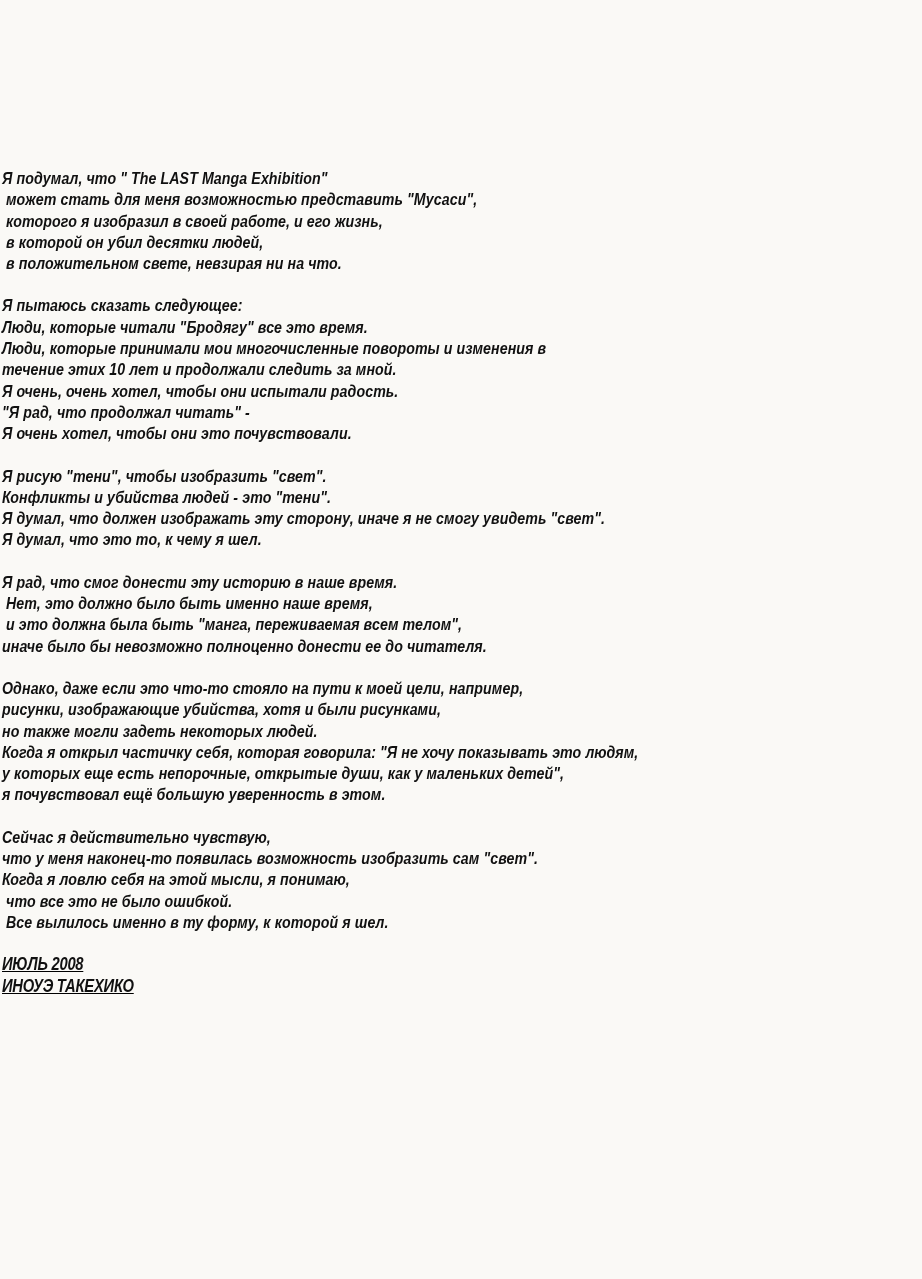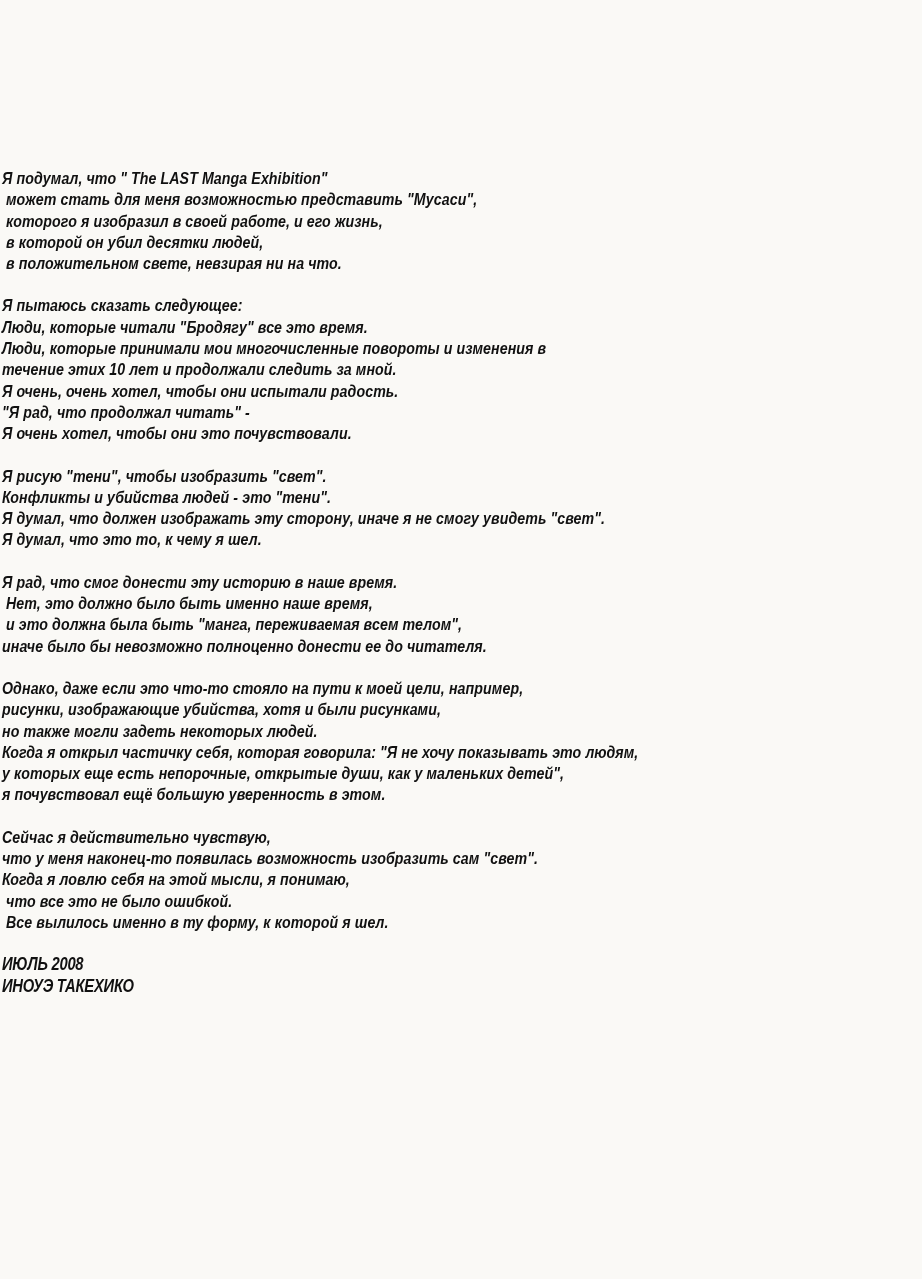--- a/index.html
+++ b/index.html
@@ -31,20 +31,21 @@
       font-size: 16.5px;
       line-height: 21.3px;
       color: #111;
       transform: scaleX(0.86);
       transform-origin: left center;
       letter-spacing: 0.1px;
       height: 21.3px;
     }
     .signature {
       margin-top: 8px;
+      text-decoration: underline;
     }
     .signature .line {
       font-style: italic;
       font-weight: bold;
       font-size: 18px;
       line-height: 21px;
       letter-spacing: -0.3px;
       transform: scaleX(0.82);
       color: #111;
     }

